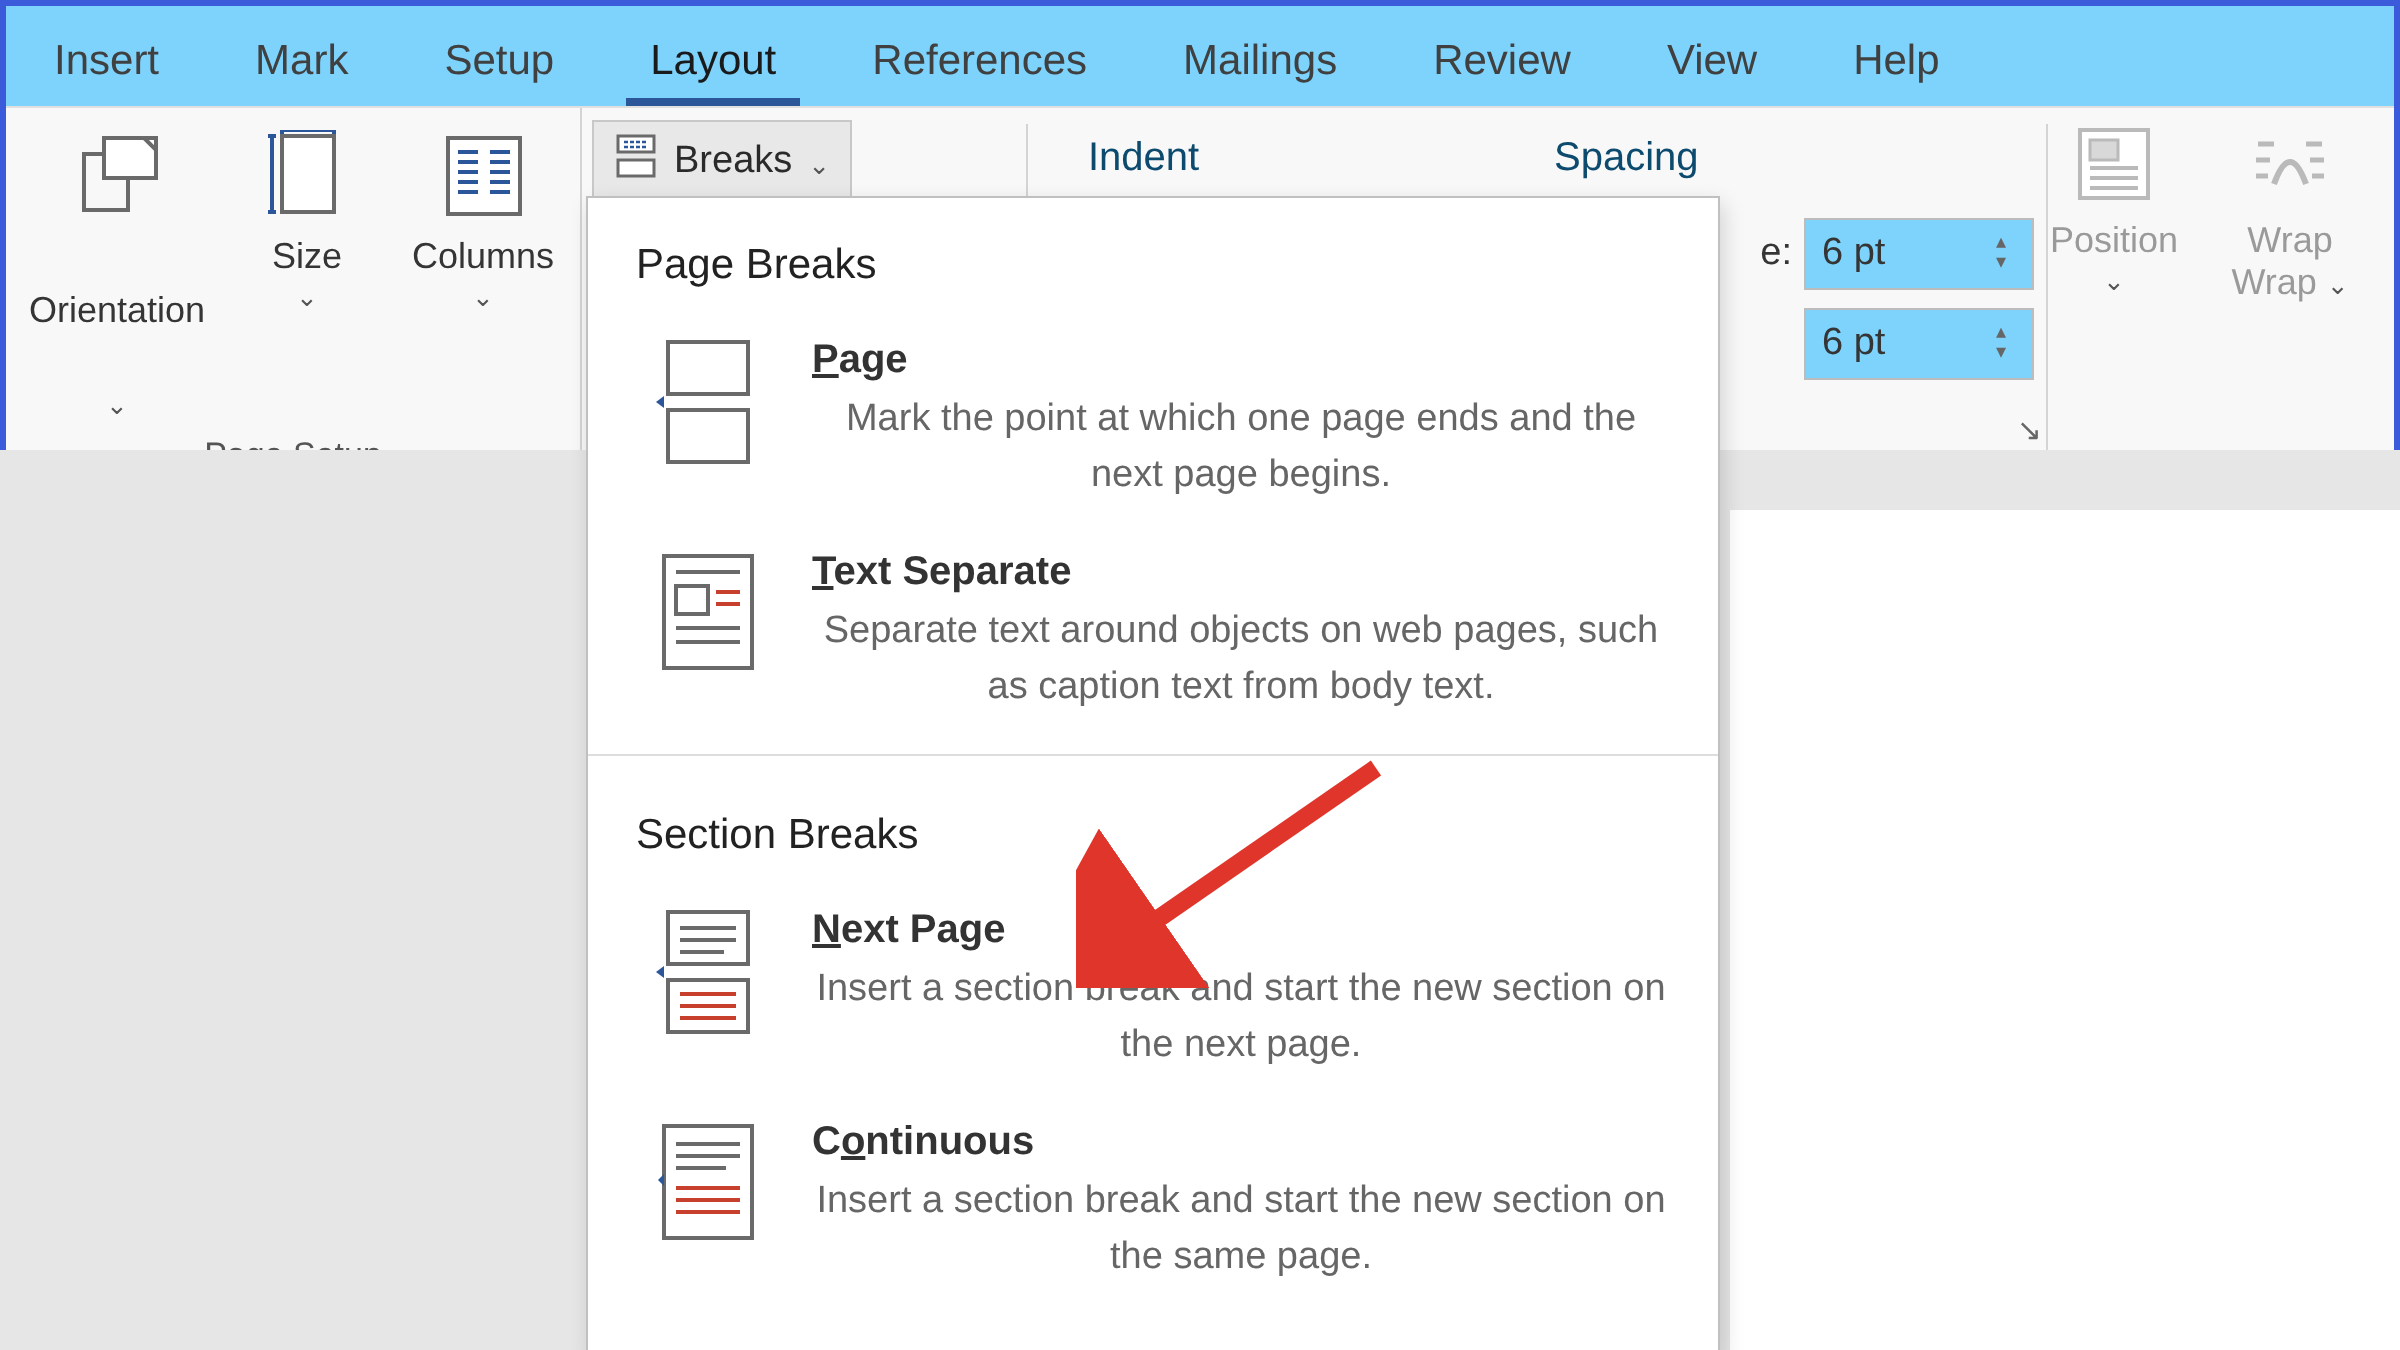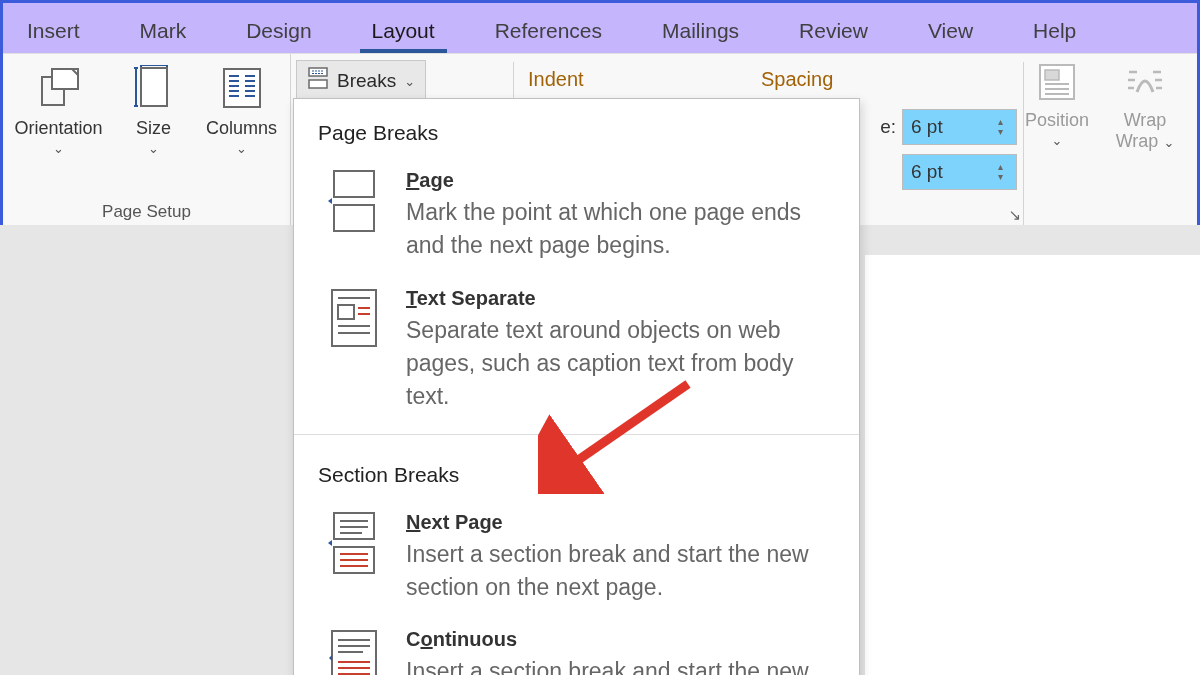--- a/index.html
+++ b/index.html
@@ -6,23 +6,23 @@
     body {
       font-family: "Segoe UI", Arial, sans-serif;
       background: #fff;
       width: 1200px;
       height: 675px;
       overflow: hidden;
       border: 3px solid #3b5bdb;
     }
     .tabs {
       display: flex;
-      gap: 12px;
+      gap: 0;
       padding: 8px 0 0 0;
-      background: #c4b5fd;
+      background: #7dd3fc;
       border-bottom: 1px solid #e0e0e0;
     }
     .tab {
       padding: 8px 24px 10px 24px;
       font-size: 21px;
       color: #404040;
       cursor: pointer;
       position: relative;
     }
     .tab.active {
@@ -84,21 +84,22 @@
       border: 1px solid #c8c8c8;
       font-size: 19px;
       color: #2a2a2a;
       cursor: pointer;
     }
 
     .indent-label, .spacing-label {
       position: absolute;
       top: 14px;
       font-size: 20px;
-      color: #a16207;
+      color: #0c4a6e;
+      margin-left: 16px;
     }
     .indent-label { left: 525px; }
     .spacing-label { left: 758px; }
 
     .spacing-row {
       position: absolute;
       right: 180px;
       display: flex;
       align-items: center;
       gap: 6px;
@@ -169,21 +170,21 @@
     .dd-icon {
       width: 52px; flex-shrink: 0;
       display: flex; align-items: flex-start; justify-content: center;
     }
     .dd-text { flex: 1; }
     .dd-title {
       font-weight: 700; font-size: 20px; color: #333;
     }
     .dd-title .ul { text-decoration: underline; }
     .dd-desc {
-      font-size: 23px; color: #666; line-height: 1.45; margin-top: 4px;
+      font-size: 19px; color: #666; line-height: 1.45; margin-top: 4px; text-align: center;
     }
     .dd-divider { height: 1px; background: #ddd; margin: 6px 0; }
 
     
     .arrow {
       position: absolute;
       top: 374px; left: 538px;
       width: 170px; height: 120px;
       z-index: 10;
       pointer-events: none;
@@ -200,34 +201,34 @@
       width: 335px; height: 420px;
       background: #fff;
     }
   </style>
 </head>
 <body>
 
 <div class="tabs">
   <div class="tab">Insert</div>
   <div class="tab">Mark</div>
-  <div class="tab">Design</div>
+  <div class="tab">Setup</div>
   <div class="tab active">Layout</div>
   <div class="tab">References</div>
   <div class="tab">Mailings</div>
   <div class="tab">Review</div>
   <div class="tab">View</div>
   <div class="tab">Help</div>
 </div>
 
 <div class="ribbon">
 
   <div class="group" style="width:288px; padding-left:4px; padding-right:4px;">
     <div class="group-buttons">
-      <div class="big-btn" style="width:108px;">
+      <div class="big-btn" style="width:108px;gap:27px;">
         <div class="icon-holder">
           <svg width="42" height="42" viewBox="0 0 42 42">
             <rect x="4" y="10" width="22" height="28" fill="none" stroke="#6a6a6a" stroke-width="2"></rect>
             <path d="M26 10 L26 4 L20 4" fill="none" stroke="#6a6a6a" stroke-width="2"></path>
             <path d="M26 10 L20 4" fill="#fff" stroke="#6a6a6a" stroke-width="2"></path>
             <rect x="14" y="2" width="26" height="20" fill="#fff" stroke="#6a6a6a" stroke-width="2"></rect>
             <path d="M40 2 L34 2 L40 8 Z" fill="#fff" stroke="#6a6a6a" stroke-width="2"></path>
           </svg>
         </div>
         <span>Orientation</span>

